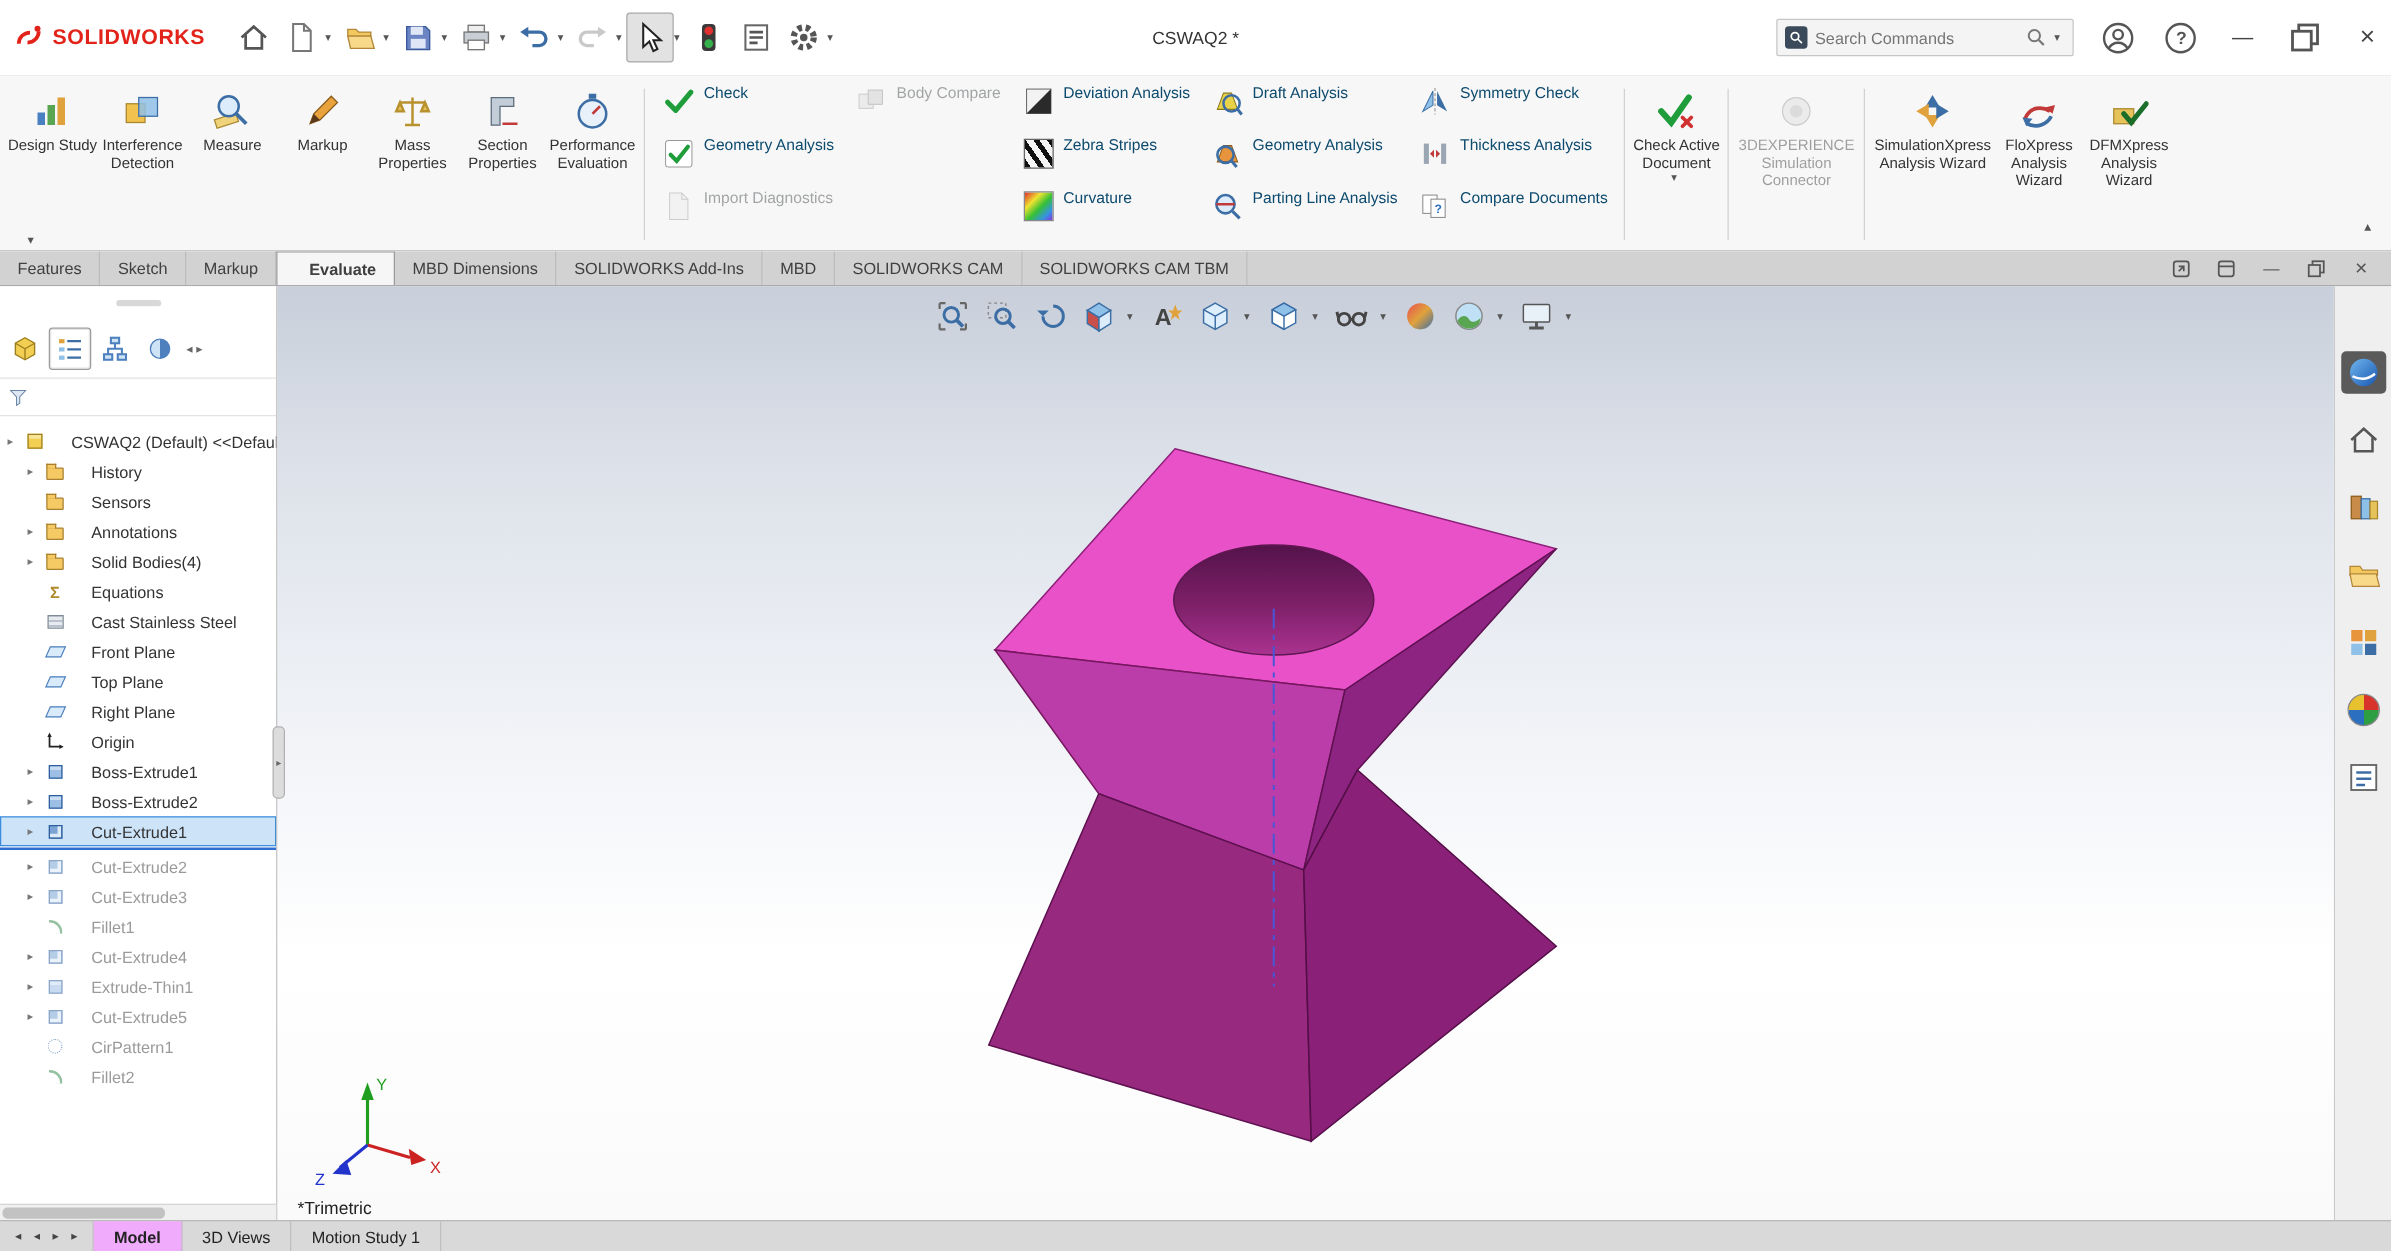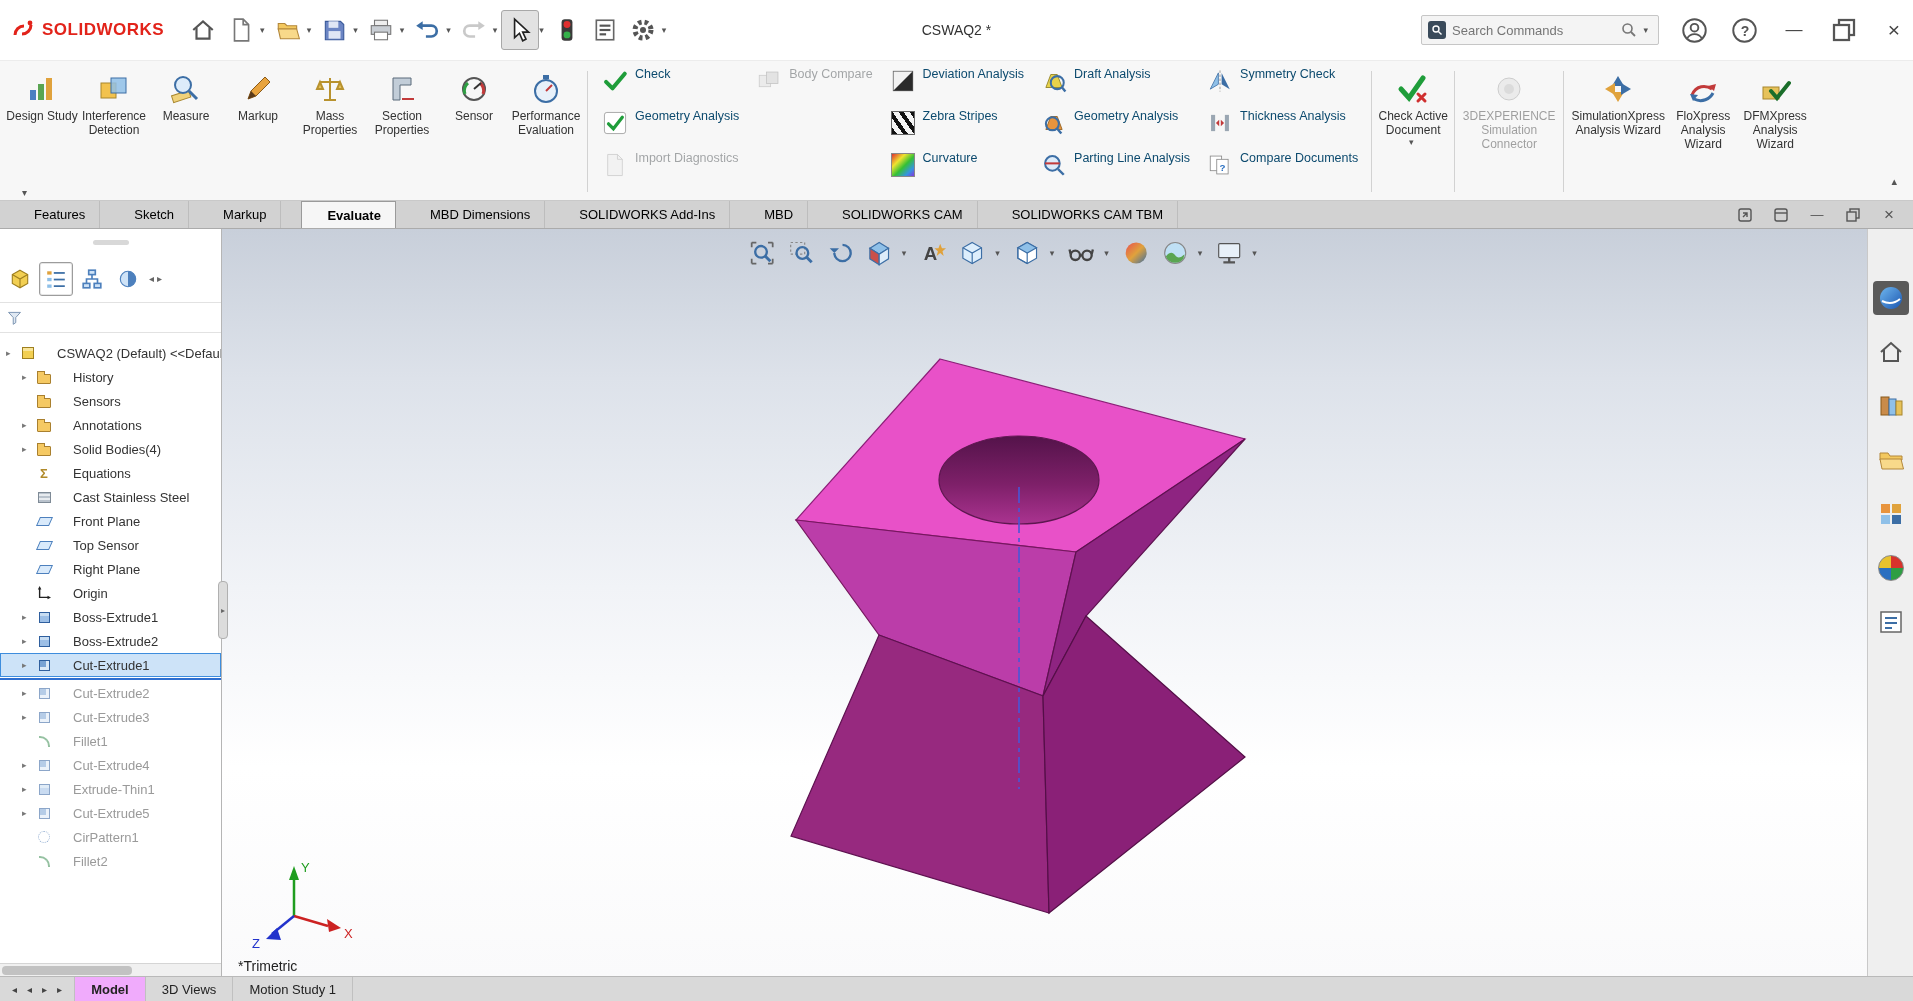--- a/index.html
+++ b/index.html
@@ -36,21 +36,21 @@
   .ric-s svg{width:26px;height:26px;}
   .sq{width:24px;height:24px;border:1px solid #666;}
   .zebra{background:repeating-linear-gradient(55deg,#111 0 4px,#f5f5f5 4px 9px);}
   .curv{background:linear-gradient(135deg,#e03030,#eee330 30%,#35c035 55%,#3595e0 80%,#8535e0);border-color:#888;}
   .rsep{width:1px;background:#d2d2d2;margin:8px 5px;}
   .rb-overflow{position:absolute;left:22px;bottom:2px;font-size:10px;color:#555;}
   .rb-collapse{position:absolute;right:16px;bottom:12px;font-size:11px;color:#555;}
 
   
   .tabrow{height:28px;background:#d2d2d2;display:flex;align-items:stretch;border-bottom:1px solid #ababab;}
-  .ctab{padding:0 14px;display:flex;align-items:center;font-size:13px;color:#000000;border-right:1px solid #bdbdbd;margin-left:20px;}
+  .ctab{padding:0 14px;display:flex;align-items:center;font-size:13px;color:#404040;border-right:1px solid #bdbdbd;}
   .ctab.active{background:#f6f6f6;font-weight:bold;border:1px solid #9a9a9a;border-bottom:none;padding-left:25px;}
   .tab-spacer{flex:1;}
   .docctl{display:flex;align-items:center;gap:16px;padding-right:14px;}
   .docctl .wicon{width:20px;height:20px;display:flex;align-items:center;justify-content:center;color:#555;font-size:13px;}
   .docctl svg{width:16px;height:16px;}
 
   
   .main{height:747px;display:flex;position:relative;}
 
   
@@ -302,31 +302,20 @@
         <svg viewBox="0 0 32 32">
           <path d="M7 5h18v7h-11v15H7z" fill="#c2cdd8" stroke="#5a6b7a"></path>
           <line x1="16" y1="26" x2="28" y2="26" stroke="#c23a3a" stroke-width="2"></line>
         </svg>
       </span>
     <span>Section Properties</span>
   </div>
   <div class="rb-large">
     <span class="ric">
         <svg viewBox="0 0 32 32">
-          <circle cx="16" cy="16" r="11" fill="#f7f7f7" stroke="#555" stroke-width="2"></circle>
-          <path d="M7 21a10 10 0 0 1 3-11" stroke="#2e9e43" stroke-width="3" fill="none"></path>
-          <path d="M22 10a10 10 0 0 1 3 11" stroke="#c23a3a" stroke-width="3" fill="none"></path>
-          <line x1="16" y1="16" x2="23" y2="10" stroke="#333" stroke-width="2"></line>
-        </svg>
-      </span>
-    <span>Sensor</span>
-  </div>
-  <div class="rb-large">
-    <span class="ric">
-        <svg viewBox="0 0 32 32">
           <rect x="13" y="2" width="6" height="4" fill="#3c6ea5"></rect>
           <circle cx="16" cy="18" r="11" fill="#e8f1fa" stroke="#3c6ea5" stroke-width="2"></circle>
           <line x1="16" y1="18" x2="22" y2="12" stroke="#c23a3a" stroke-width="2"></line>
         </svg>
       </span>
     <span>Performance Evaluation</span>
   </div>
 
   <div class="rsep"></div>
 
@@ -661,21 +650,21 @@
         <span class="tico">
             <span class="i-plane"></span>
           </span>
         <span class="tlabel">Front Plane</span>
       </div>
       <div class="trow">
         <span class="exp hid"></span>
         <span class="tico">
             <span class="i-plane"></span>
           </span>
-        <span class="tlabel">Top Sensor</span>
+        <span class="tlabel">Top Plane</span>
       </div>
       <div class="trow">
         <span class="exp hid"></span>
         <span class="tico">
             <span class="i-plane"></span>
           </span>
         <span class="tlabel">Right Plane</span>
       </div>
       <div class="trow">
         <span class="exp hid"></span>

